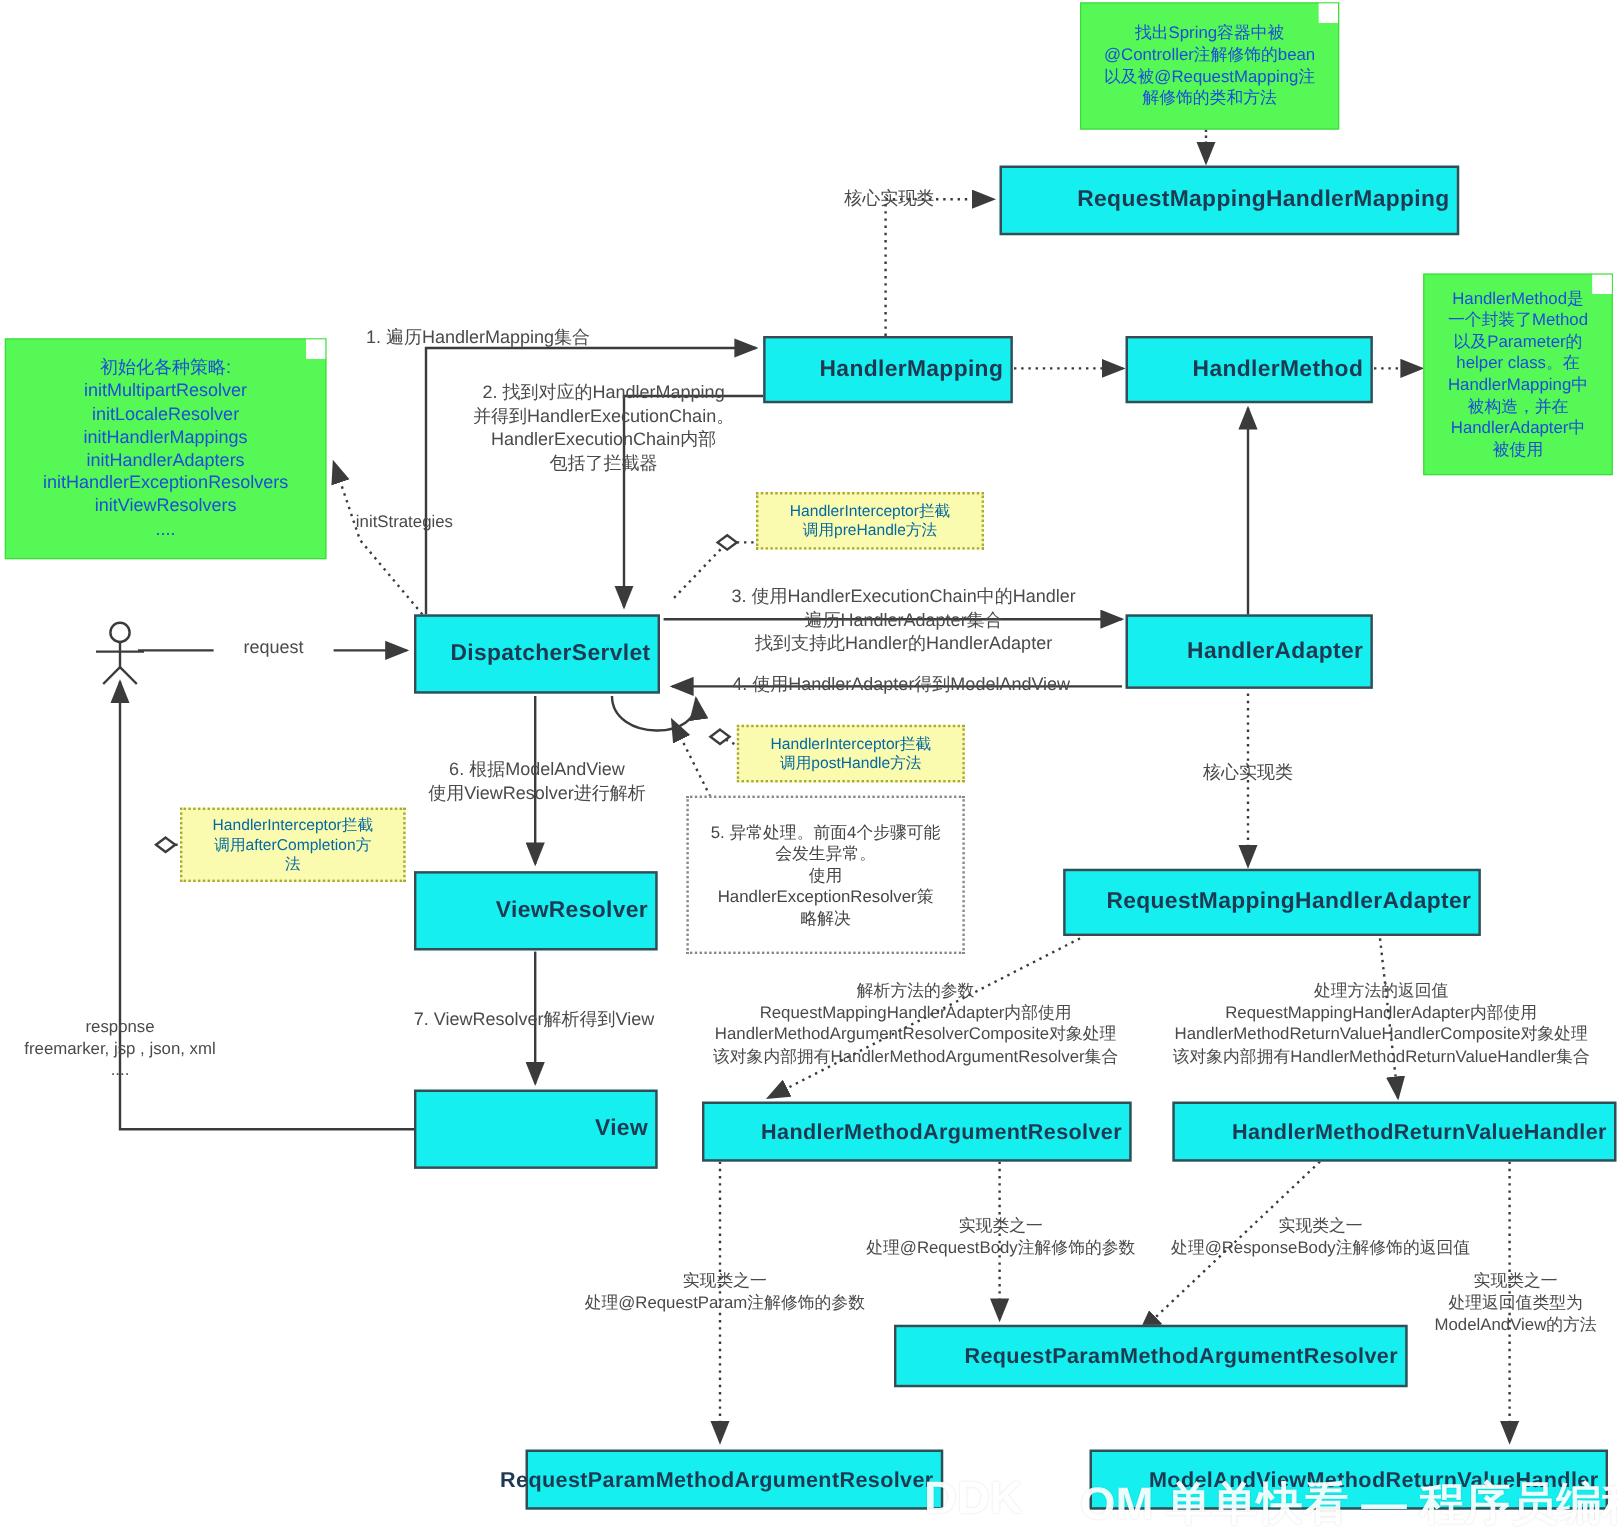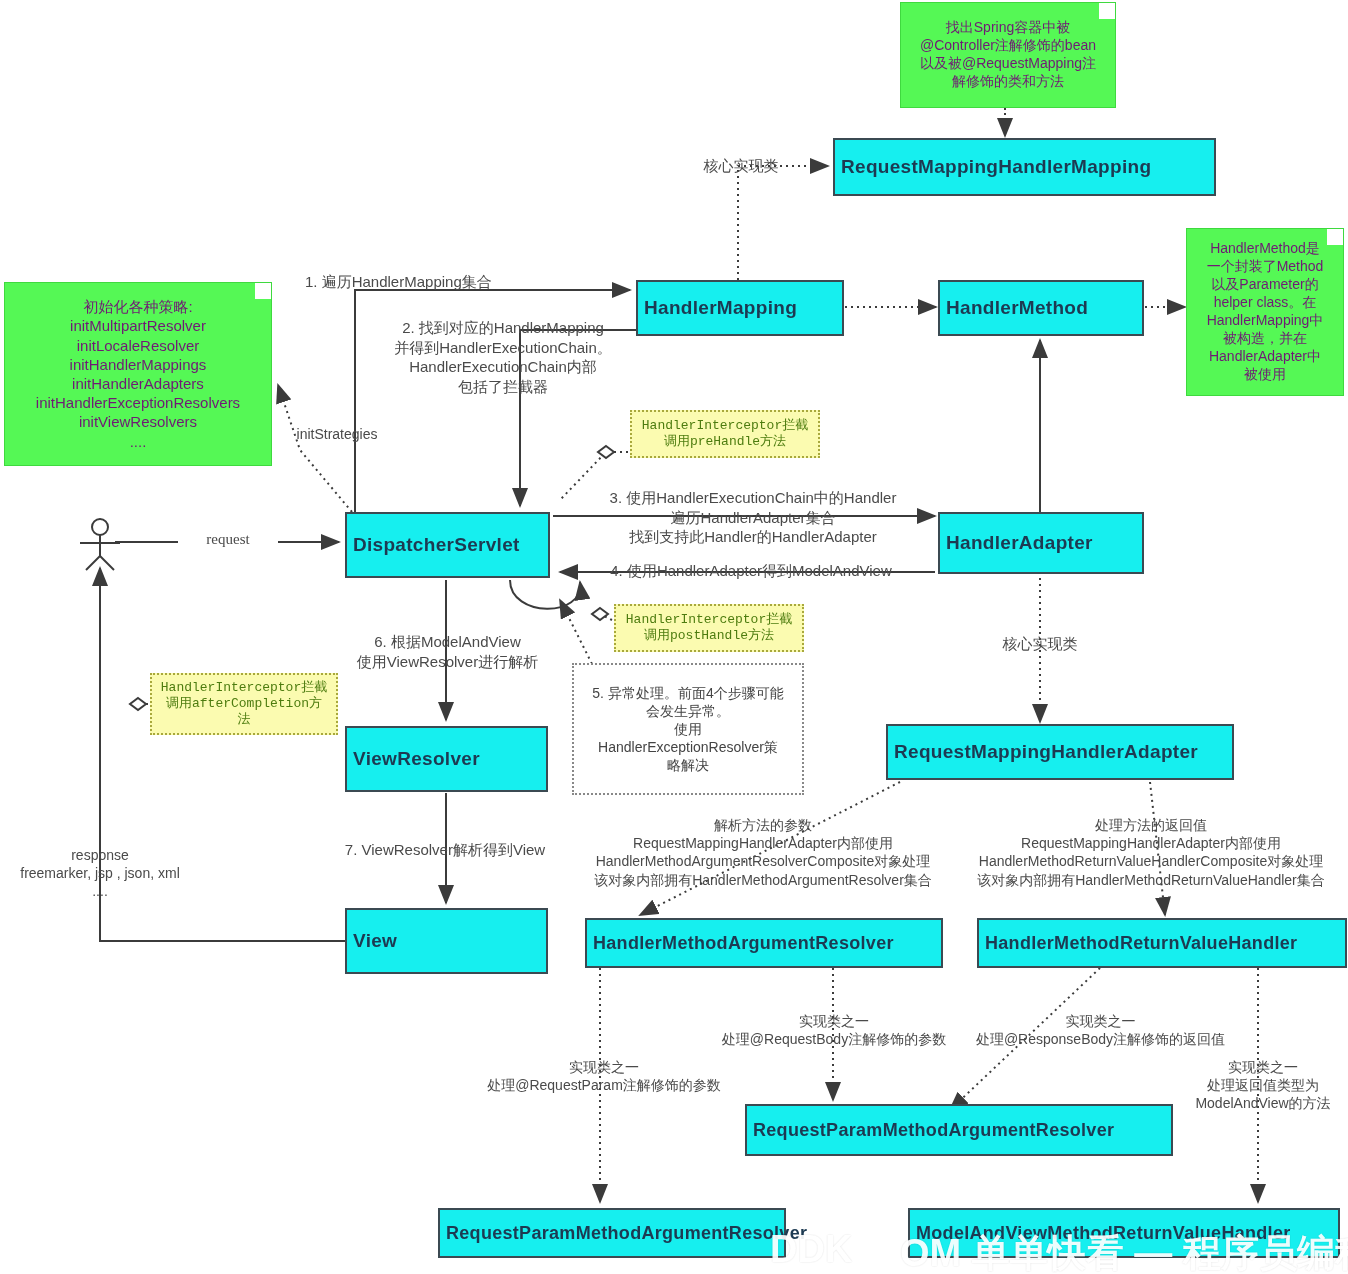--- a/index.html
+++ b/index.html
@@ -1,29 +1,29 @@
 <!DOCTYPE html>
 <html><head>
 <meta charset="utf-8">
 <style>
   html,body{margin:0;padding:0;background:#fff;}
   body{font-family:"Liberation Sans","DejaVu Sans",sans-serif;}
   #canvas{position:relative;width:1348px;height:1274px;background:#fff;overflow:hidden;}
   .node{position:absolute;background:#16efef;border:2px solid #3b4a52;box-sizing:border-box;
-        display:flex;align-items:center;justify-content:flex-start;text-align:center;
+        display:flex;align-items:center;justify-content:flex-end;text-align:center;
         color:#1d3a52;font-weight:bold;letter-spacing:.3px;}
   .node span{display:block;padding:0 6px;}
   .note{position:absolute;background:#55f855;border:1px solid #3fd93f;box-sizing:border-box;
-        color:#701a75;text-align:center;line-height:1.28;white-space:pre-line;
+        color:#1d4ed8;text-align:center;line-height:1.28;white-space:pre-line;
         display:flex;align-items:center;justify-content:center;padding:4px 6px;}
   .note::after{content:"";position:absolute;top:0;right:0;border-width:0 16px 16px 0;
         border-style:solid;border-color:#8cff8c #fff #fff #8cff8c;}
   .ynote{position:absolute;background:#fbfbb0;border:2px dotted #a8a83c;box-sizing:border-box;
-        color:#4d7c0f;text-align:center;line-height:1.25;white-space:pre-line;
-        display:flex;align-items:center;justify-content:center;padding:3px 5px;font-family:Liberation Mono, monospace;}
+        color:#0369a1;text-align:center;line-height:1.25;white-space:pre-line;
+        display:flex;align-items:center;justify-content:center;padding:3px 5px;}
   .dbox{position:absolute;border:2px dotted #888;box-sizing:border-box;background:#fff;
         color:#444;text-align:center;line-height:1.3;white-space:pre-line;
         display:flex;align-items:center;justify-content:center;padding:4px 6px;}
   .lbl{position:absolute;color:#4a4a4a;text-align:center;line-height:1.3;white-space:pre-line;}
   svg.wires{position:absolute;left:0;top:0;width:1348px;height:1274px;pointer-events:none;}
   .wm{position:absolute;color:#fff;font-weight:bold;opacity:.92;white-space:nowrap;
       text-shadow:0 0 2px rgba(0,0,0,.15);}
 </style>
 </head>
 <body>
@@ -214,21 +214,21 @@
 
   <div class="lbl" style="left:596px;top:561px;width:310px;font-size:15px;">4. 使用HandlerAdapter得到ModelAndView</div>
 
   <div class="lbl" style="left:340px;top:632px;width:215px;font-size:15px;">6. 根据ModelAndView
 使用ViewResolver进行解析</div>
 
   <div class="lbl" style="left:330px;top:840px;width:230px;font-size:15px;">7. ViewResolver解析得到View</div>
 
   <div class="lbl" style="left:282px;top:425px;width:110px;font-size:14px;">initStrategies</div>
 
-  <div class="lbl" style="left:178px;top:530px;width:100px;font-size:15px;background:#fff;font-family:Liberation Serif, serif;">request</div>
+  <div class="lbl" style="left:178px;top:530px;width:100px;font-size:15px;background:#fff;">request</div>
 
   <div class="lbl" style="left:2px;top:846px;width:196px;font-size:14px;">response
 freemarker, jsp , json, xml
 ....</div>
 
   <div class="lbl" style="left:568px;top:816px;width:390px;font-size:14px;">解析方法的参数
 RequestMappingHandlerAdapter内部使用
 HandlerMethodArgumentResolverComposite对象处理
 该对象内部拥有HandlerMethodArgumentResolver集合</div>
 

